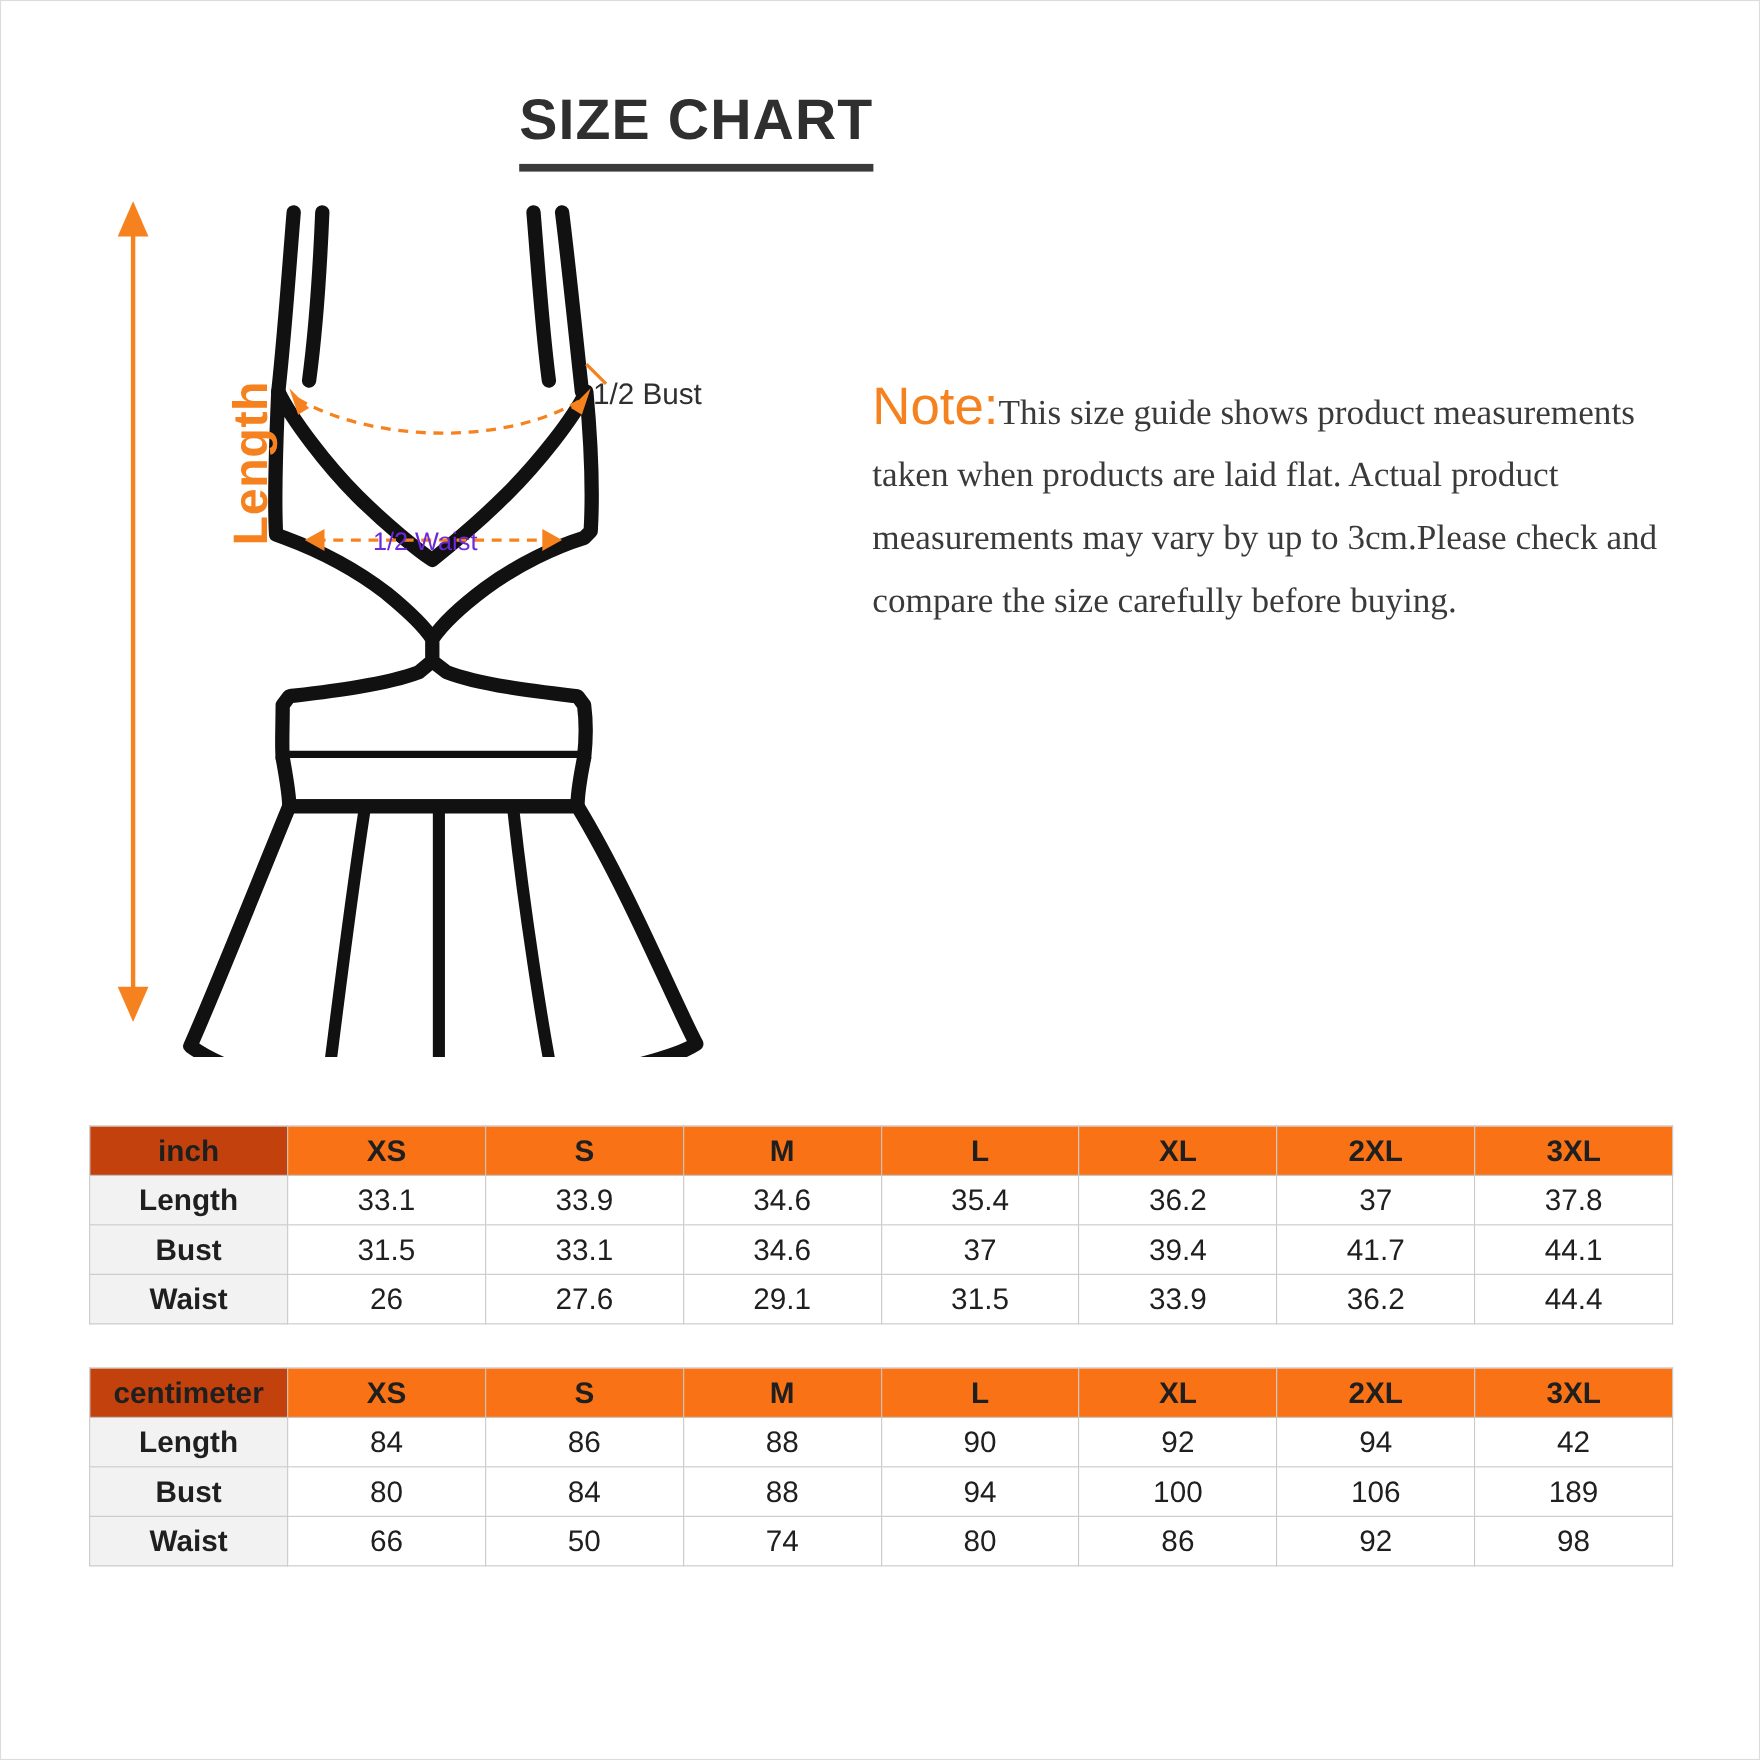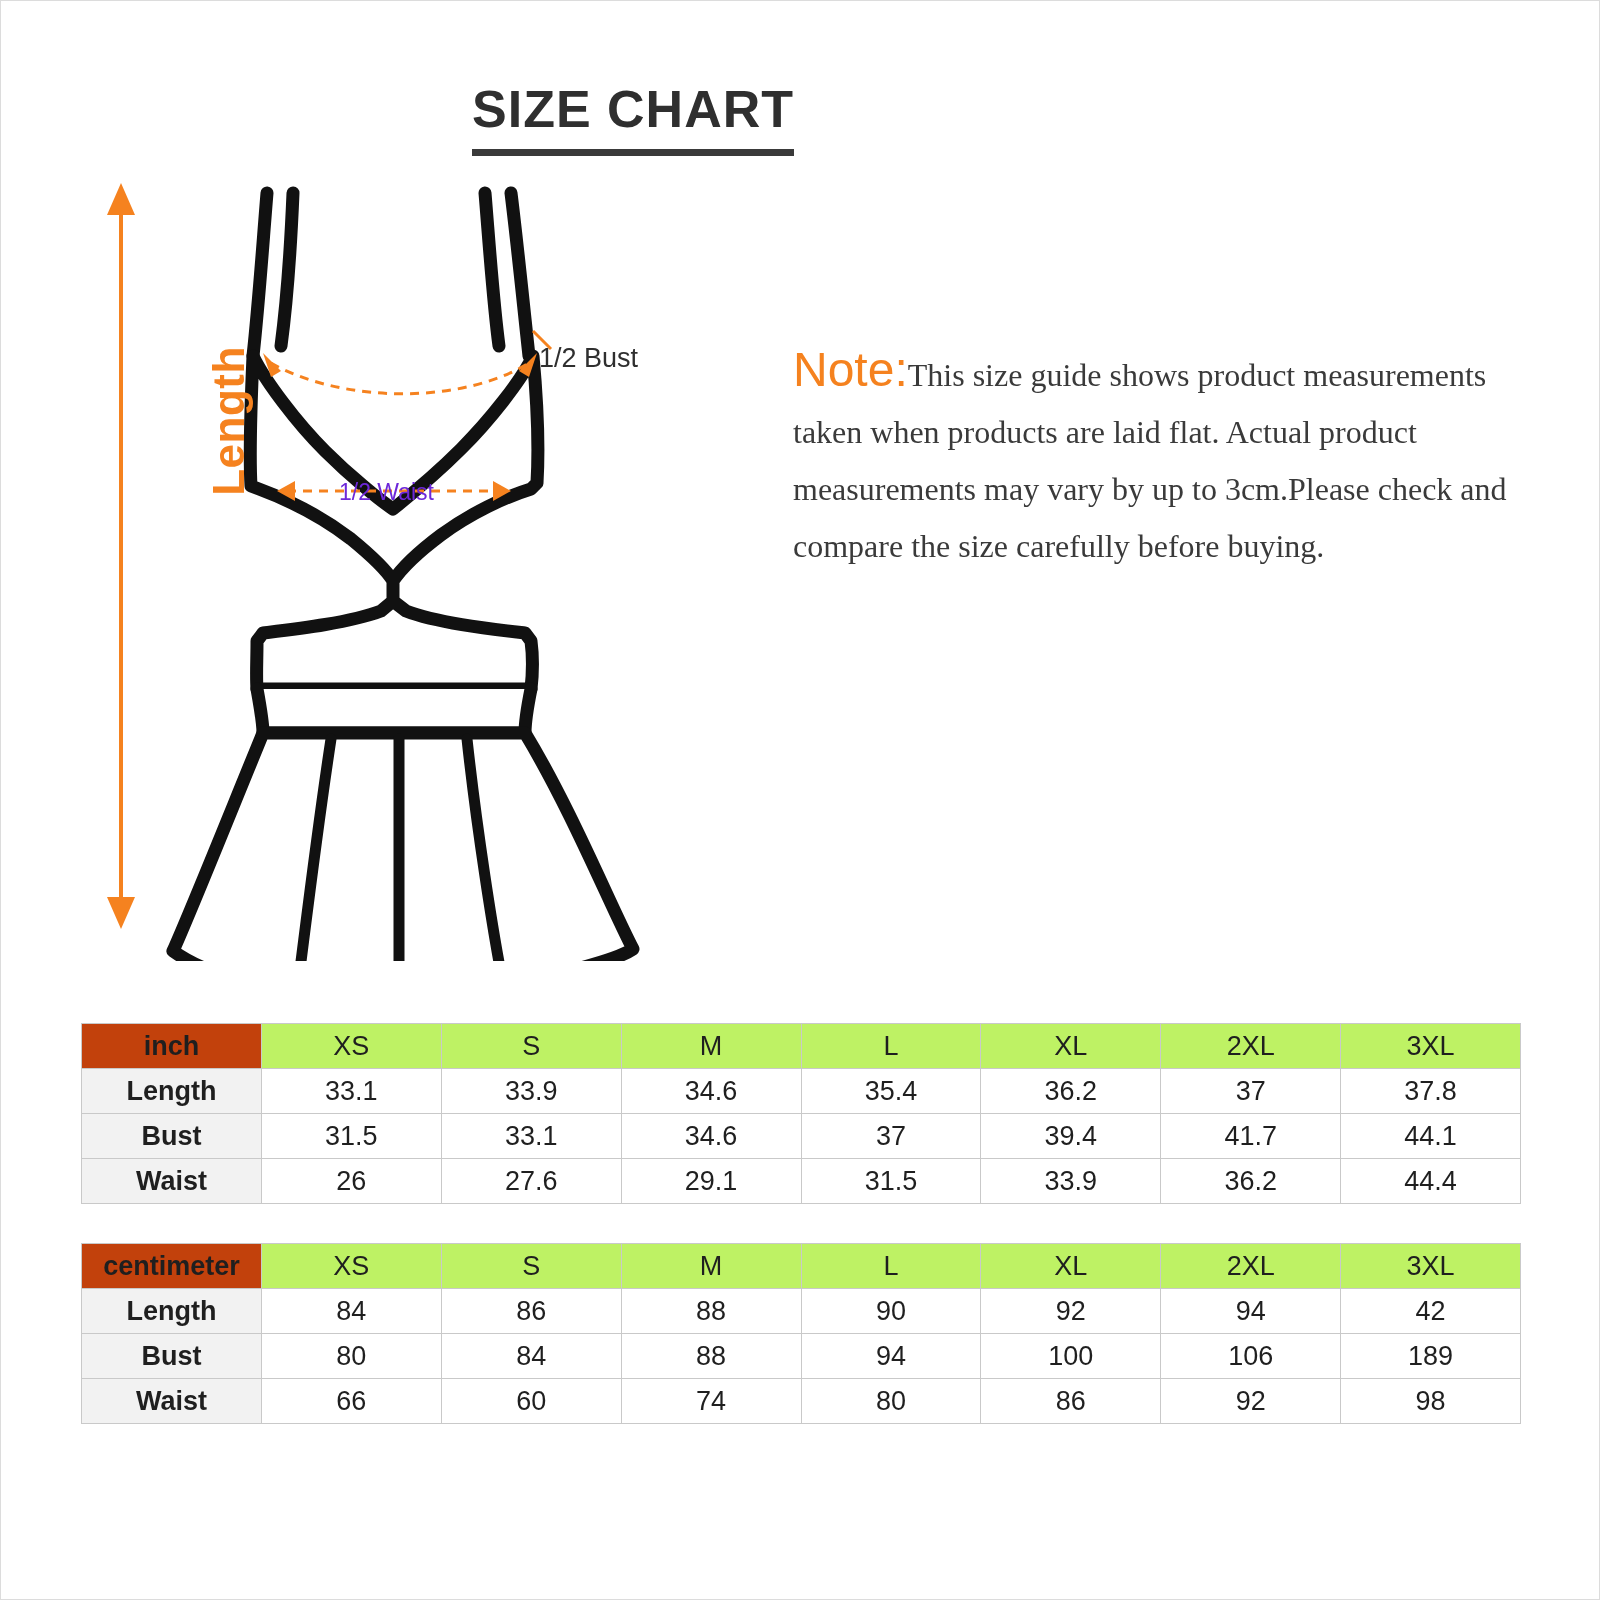--- a/index.html
+++ b/index.html
@@ -118,22 +118,22 @@
     color: #1f1f1f;
     font-family: "Liberation Sans", sans-serif;
     padding: 0;
   }
   .size-table .rowhead {
     background: #f2f2f2;
     font-weight: bold;
     width: 258px;
   }
   .size-table .colhead {
-    background: #bef264;
-    font-weight: normal;
+    background: #f97316;
+    font-weight: bold;
   }
   .size-table .unit-cell {
     background: #c2410c;
     font-weight: bold;
   }
   .size-table td.val {
     background: #ffffff;
     font-weight: normal;
   }
 </style>
@@ -285,21 +285,21 @@
         <td class="val">84</td>
         <td class="val">88</td>
         <td class="val">94</td>
         <td class="val">100</td>
         <td class="val">106</td>
         <td class="val">189</td>
       </tr>
       <tr>
         <td class="rowhead">Waist</td>
         <td class="val">66</td>
-        <td class="val">60</td>
+        <td class="val">50</td>
         <td class="val">74</td>
         <td class="val">80</td>
         <td class="val">86</td>
         <td class="val">92</td>
         <td class="val">98</td>
       </tr>
     </tbody>
   </table>
 
 </div>

